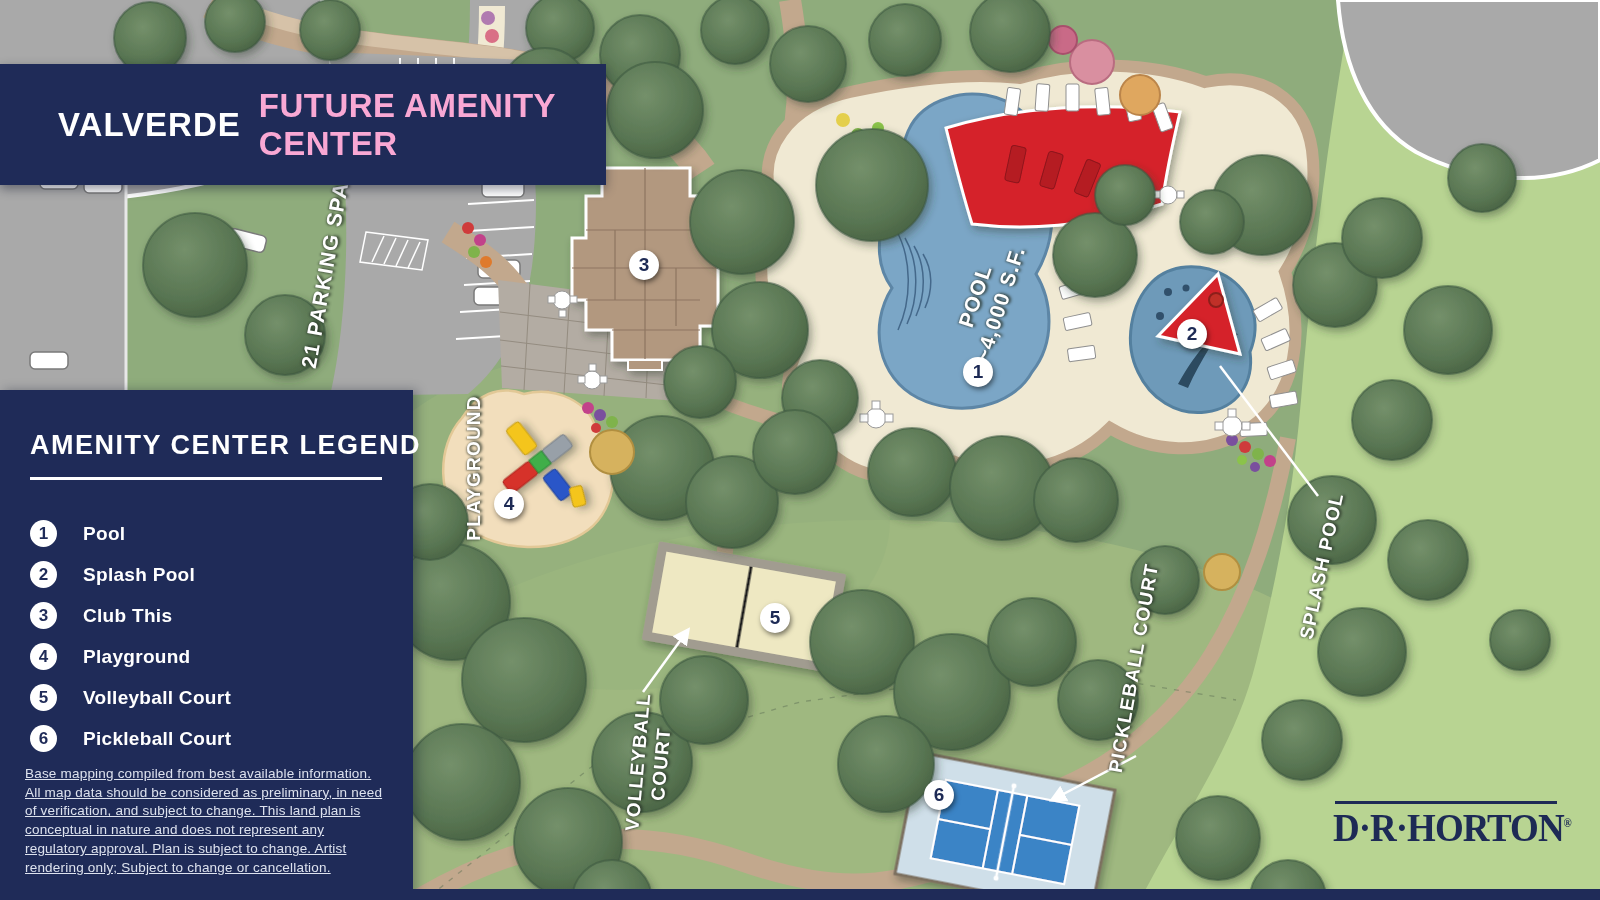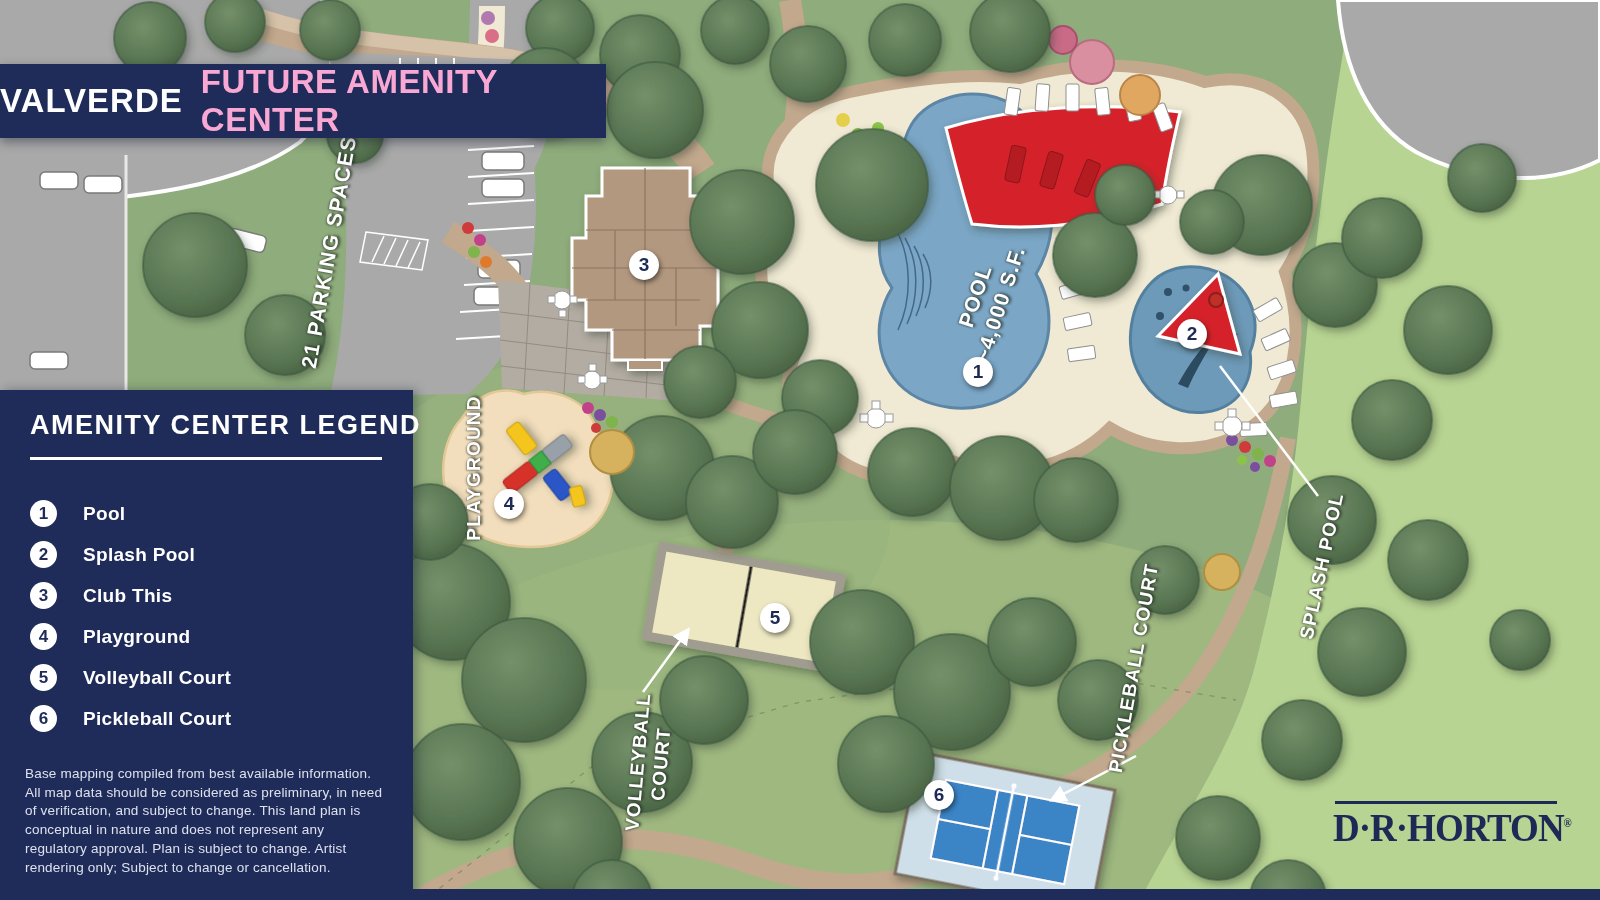--- a/index.html
+++ b/index.html
@@ -1,39 +1,39 @@
 <!DOCTYPE html>
 <html><head>
 <meta charset="utf-8">
 <style>
   html,body{margin:0;padding:0;background:#222;}
   .stage{position:relative;width:1600px;height:900px;overflow:hidden;
          background:#8fac7c;font-family:"Liberation Sans",sans-serif;}
   .stage svg.art{position:absolute;left:0;top:0;}
 
   
-  .banner{position:absolute;left:0;top:64px;width:606px;height:74px;
-          background:#1f2b58;display:flex;align-items:center;
+  .banner{position:absolute;left:0;top:64px;width:606px;height:121px;
+          background:#1f2b58;display:flex;align-items:center;padding-left:58px;
           box-sizing:border-box;box-shadow:0 4px 10px rgba(20,25,45,.45);}
   .banner .community{color:#fff;font-size:33px;font-weight:800;letter-spacing:1px;}
   .banner .subtitle{color:#f9a8d4;font-size:33px;font-weight:600;letter-spacing:.5px;margin-left:18px;}
 
   
   .legend-panel{position:absolute;left:0;top:390px;width:413px;height:510px;
-          background:#1f2b58;box-sizing:border-box;padding:20px 28px 0 30px;
+          background:#1f2b58;box-sizing:border-box;padding:40px 28px 0 30px;
           box-shadow:4px 0 10px rgba(20,25,45,.35);}
   .legend-title{color:#fff;font-size:27px;font-weight:800;letter-spacing:1.5px;white-space:nowrap;}
   .legend-rule{width:352px;height:3px;background:#fff;margin-top:16px;}
   .legend-items{list-style:none;margin:40px 0 0 0;padding:0;display:flex;flex-direction:column;gap:14px;}
   .legend-item{display:flex;align-items:center;gap:26px;}
   .legend-num{width:27px;height:27px;border-radius:50%;background:#fff;color:#1f2b58;
           font-weight:800;font-size:17px;display:flex;align-items:center;justify-content:center;flex:0 0 27px;}
   .legend-label{color:#fff;font-size:19px;font-weight:700;letter-spacing:.3px;}
   .disclaimer{position:absolute;left:25px;right:26px;bottom:22px;color:#dde2ee;
-          font-size:13.5px;line-height:1.4;letter-spacing:.2px;}
+          font-size:13.5px;line-height:1.4;letter-spacing:.2px;text-decoration:underline;}
 
   
   .map-label{position:absolute;color:#fff;font-weight:700;font-size:19px;letter-spacing:1.2px;
           white-space:nowrap;transform:translate(-50%,-50%) rotate(var(--rot,-90deg));
           text-shadow:1px 2px 3px rgba(35,45,35,.9),-1px -1px 2px rgba(35,45,35,.45);}
   .map-label .line{display:block;text-align:center;line-height:1.25;}
   .map-label.wrap{white-space:normal;width:150px;text-align:center;line-height:1.2;}
   .map-label.big{font-size:21px;}
 
   

